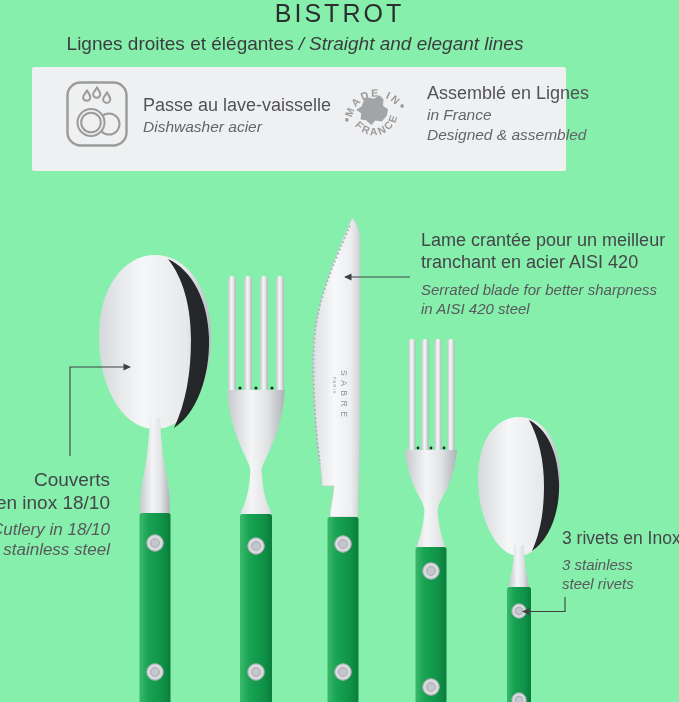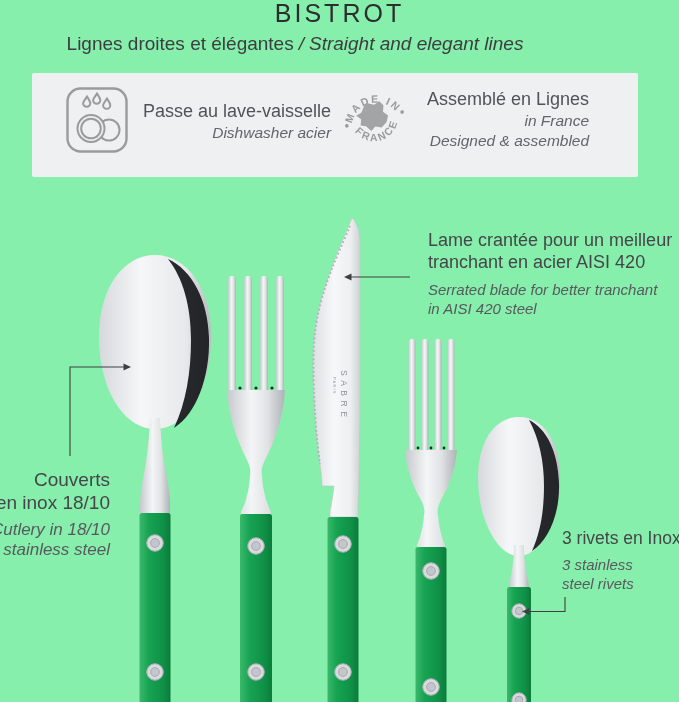--- a/index.html
+++ b/index.html
@@ -6,33 +6,33 @@
   .page{position:relative;width:679px;height:702px;background:#86efac;overflow:hidden;
         font-family:"Liberation Sans", sans-serif;color:#3a3a3c;}
   
   .hdr-title{position:absolute;top:-2px;left:0;width:679px;text-align:center;
              font-size:25px;letter-spacing:3px;font-weight:400;color:#2c2d2f;line-height:30px;}
   .hdr-sub{position:absolute;top:31px;left:0;width:590px;text-align:center;
            font-size:19px;color:#3c3d3f;white-space:nowrap;line-height:26px;}
   .hdr-sub .sep{margin:0 5px;font-style:italic;}
   .hdr-sub .it{font-style:italic;}
   
-  .banner{position:absolute;left:32px;top:73px;width:606px;height:104px;background:#eff0f2;border-radius:2px;text-align:right;}
+  .banner{position:absolute;left:32px;top:67px;width:534px;height:104px;background:#eff0f2;border-radius:2px;}
   .icon-box{position:absolute;left:34px;top:14px;}
   .feature-text{position:absolute;}
   .ft-dish{left:111px;top:27px;}
   .ft-made{left:395px;top:15px;}
   .f-title{font-size:18px;color:#525356;line-height:23px;white-space:nowrap;}
   .f-sub{font-size:15.5px;font-style:italic;color:#646568;line-height:20px;white-space:nowrap;}
   .stamp{position:absolute;left:306px;top:8px;}
   
   .anno{position:absolute;}
   .fr-line{font-size:18px;color:#454649;line-height:22px;white-space:nowrap;}
   .en-line{font-size:15px;font-style:italic;color:#58595c;line-height:19px;white-space:nowrap;}
-  .anno-blade{left:421px;top:229px;margin-left:7px;}
+  .anno-blade{left:421px;top:229px;}
   .anno-blade .gap{height:7px;}
   .anno-cutlery{right:569px;top:468px;text-align:right;}
   .anno-cutlery .fr-line{font-size:19px;line-height:23px;}
   .anno-cutlery .en-line{font-size:17px;line-height:20px;}
   .anno-cutlery .gap{height:6px;}
   .anno-rivets{left:562px;top:527px;}
   .anno-rivets .fr-line{font-size:17.5px;}
   .anno-rivets .gap{height:6px;}
   .photo{position:absolute;left:0;top:0;}
 </style>
@@ -213,21 +213,21 @@
       <polygon points="131,367 123.5,363.4 123.5,370.6"></polygon>
       <polygon points="344,277 351.5,273.4 351.5,280.6"></polygon>
       <polygon points="522,611.5 529.5,607.9 529.5,615.1"></polygon>
     </g>
   </svg>
 
   <div class="anno anno-blade">
     <div class="fr-line">Lame crantée pour un meilleur</div>
     <div class="fr-line">tranchant en acier AISI 420</div>
     <div class="gap"></div>
-    <div class="en-line">Serrated blade for better tranchant</div>
+    <div class="en-line">Serrated blade for better sharpness</div>
     <div class="en-line">in AISI 420 steel</div>
   </div>
 
   <div class="anno anno-cutlery">
     <div class="fr-line">Couverts</div>
     <div class="fr-line">en inox 18/10</div>
     <div class="gap"></div>
     <div class="en-line">Cutlery in 18/10</div>
     <div class="en-line">stainless steel</div>
   </div>

